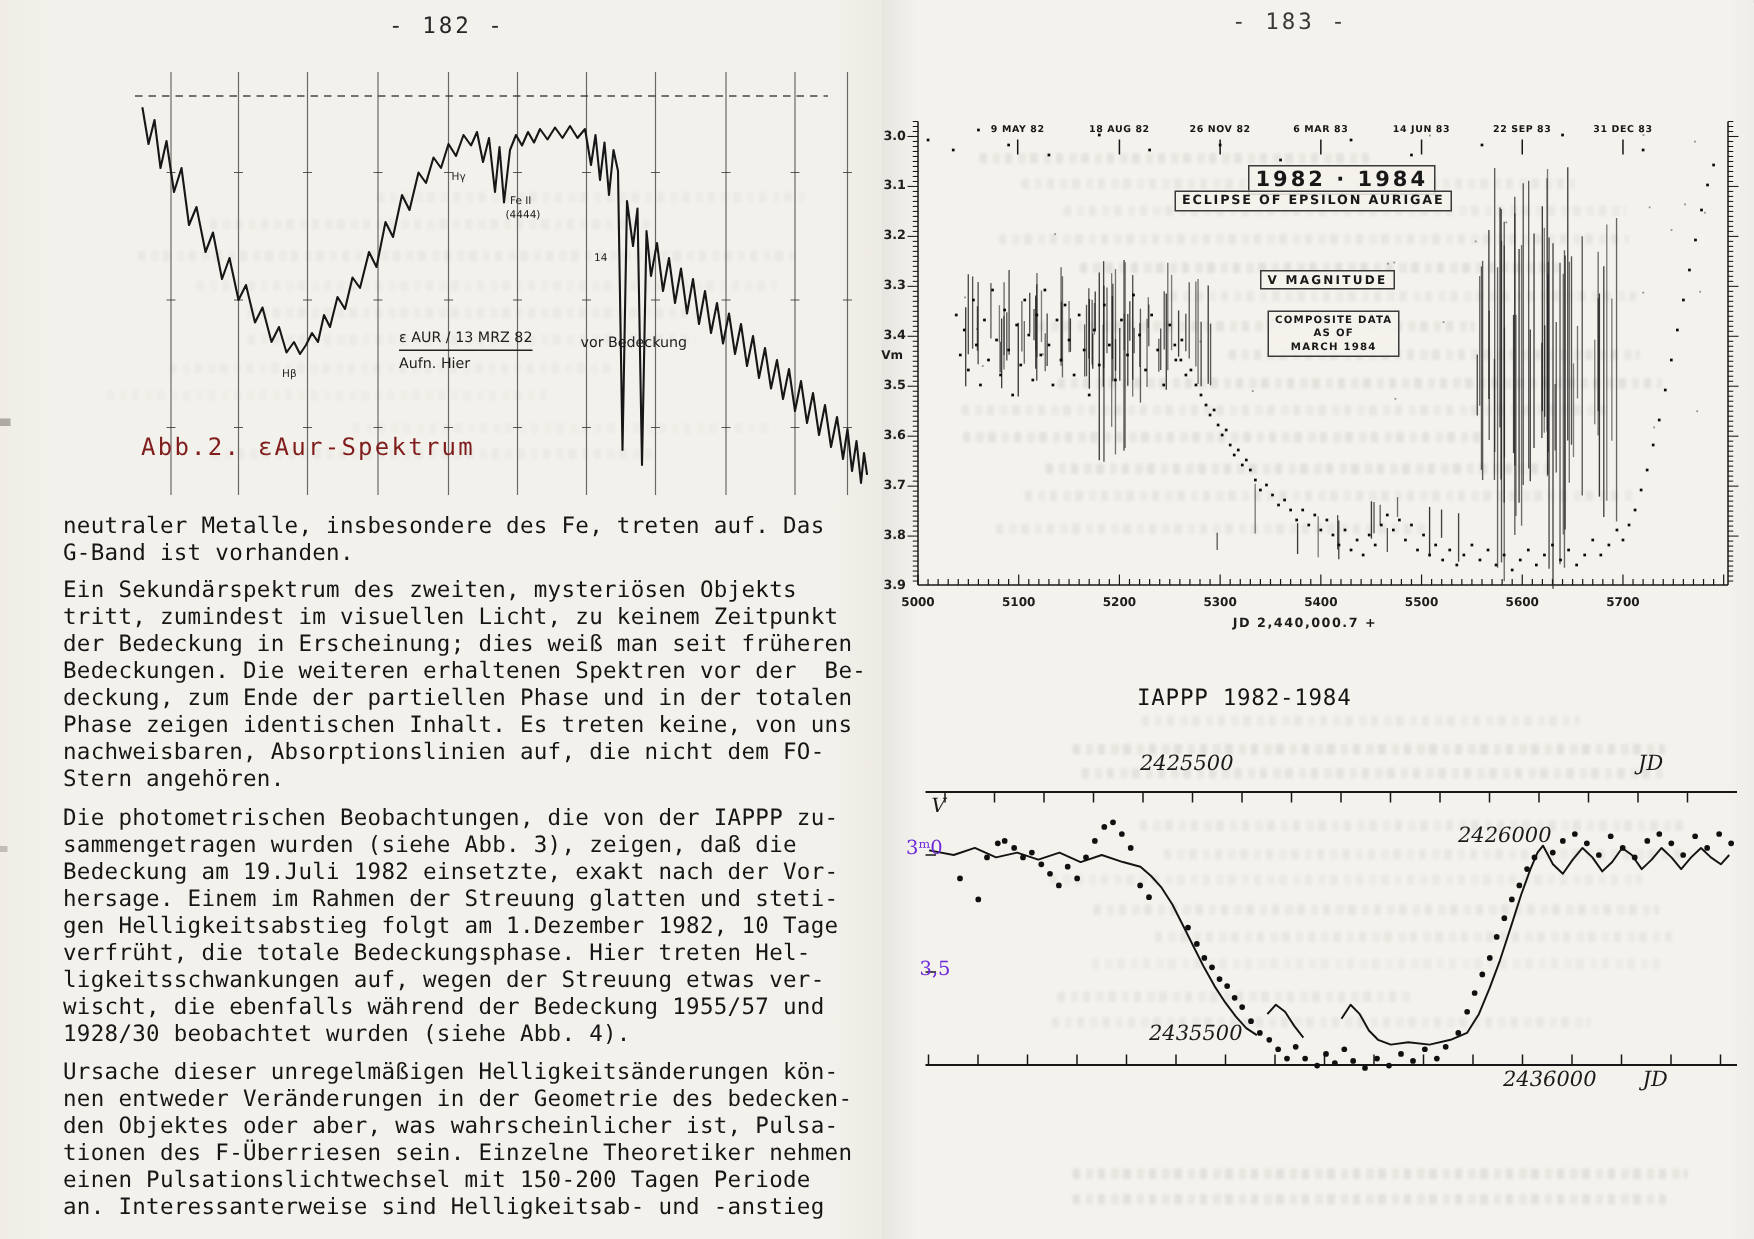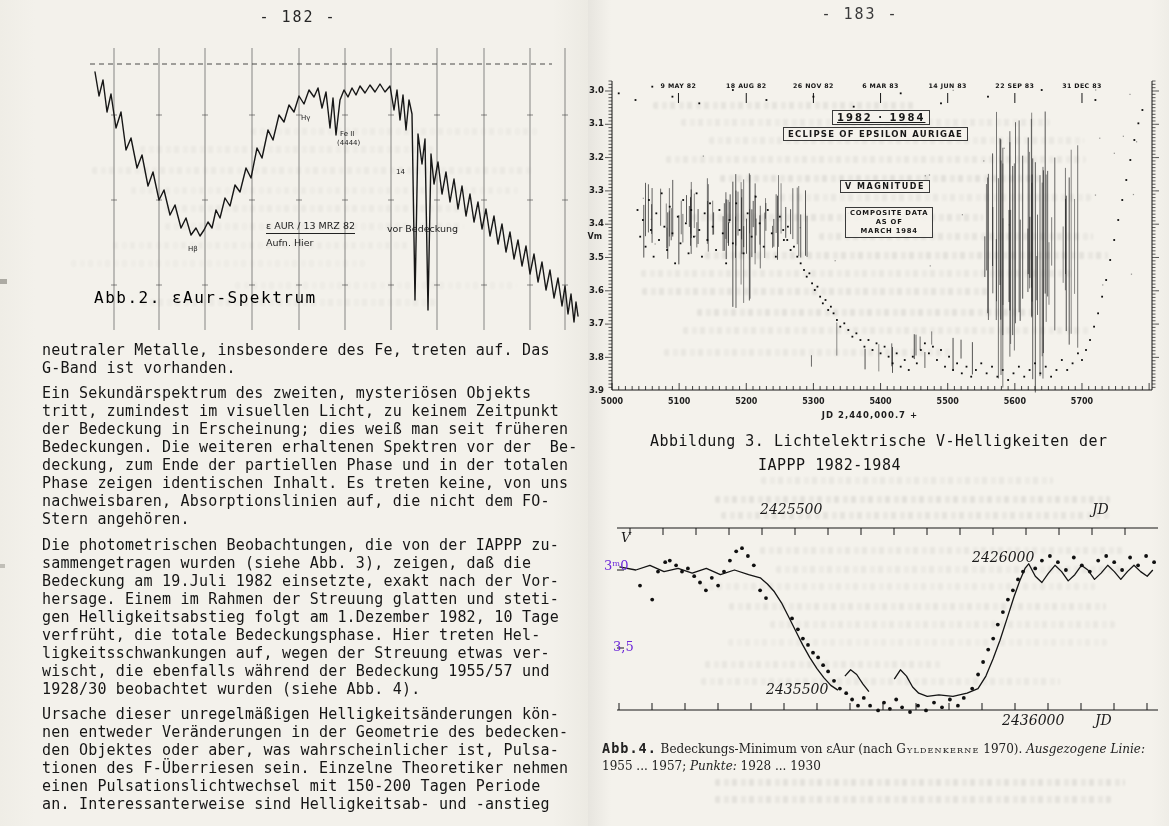--- a/index.html
+++ b/index.html
@@ -29,25 +29,25 @@
   #fig2-svg{left:82px;top:44px;}
   #fig3-svg{left:592px;top:55px;}
   #fig4-svg{left:605px;top:505px;}
 
   .fig2-label{position:absolute;left:266px;top:220px;font-family:"DejaVu Sans",sans-serif;
     font-size:9.5px;color:#1d1d1d;}
   .fig2-label .row1{display:flex;gap:32px;align-items:flex-end;}
   .fig2-label .u{border-bottom:1.3px solid #222;padding-bottom:2px;}
   .fig2-label .row2{margin-top:3px;}
   #caption2{position:absolute;left:94px;top:288px;font-family:"DejaVu Sans Mono",monospace;
-    font-size:16px;letter-spacing:1.5px;color:#000000;}
+    font-size:16px;letter-spacing:1.5px;color:#7f1d1d;}
 
   .pbox{position:absolute;border:1px solid #3a3a3a;background:rgba(244,242,236,.85);
     font-family:"DejaVu Sans",sans-serif;font-weight:bold;color:#181818;padding:1px 4px;}
-  #box-year{left:832px;top:110px;font-size:10px;letter-spacing:2px;text-decoration:underline;}
+  #box-year{left:832px;top:110px;font-size:14px;letter-spacing:2px;}
   #box-eclipse{left:783px;top:127px;font-size:8.5px;letter-spacing:1.2px;}
   #box-vmag{left:840px;top:180px;font-size:8px;letter-spacing:1.5px;}
   #box-composite{left:845px;top:207px;font-size:6.8px;line-height:9px;text-align:center;white-space:pre;letter-spacing:.8px;}
 
   #caption3-l1{position:absolute;left:650px;top:432px;}
   #caption3-l2{position:absolute;left:758px;top:456px;}
   .cap3{font-family:"DejaVu Sans Mono",monospace;font-size:15px;letter-spacing:.5px;color:#141414;white-space:pre;}
 
   .f4lab{position:absolute;font-family:"DejaVu Serif",serif;font-style:italic;
     font-size:14px;color:#1a1a1a;text-align:right;}
@@ -840,21 +840,20 @@
       <rect x="395.084" y="40.766600000000004" width="1.8" height="1.8" fill="#0b0b0b"></rect>
       <rect x="448.79600000000005" y="34.1" width="1.8" height="1.8" fill="#0b0b0b"></rect>
       <rect x="502.50800000000004" y="44.099899999999934" width="1.8" height="1.8" fill="#0b0b0b"></rect>
     </svg>
   <div class="pbox" id="box-year">1982 · 1984</div>
   <div class="pbox" id="box-eclipse">ECLIPSE  OF EPSILON AURIGAE</div>
   <div class="pbox" id="box-vmag">V MAGNITUDE</div>
   <div class="pbox" id="box-composite">COMPOSITE DATA
 AS OF
 MARCH 1984</div>
-  <div class="cap3" id="caption3-l1">Abbildung 3. Lichtelektrische V-Helligkeiten der</div>
   <div class="cap3" id="caption3-l2">IAPPP 1982-1984</div>
 
   <svg id="fig4-svg" width="560" height="230" viewBox="0 0 560 230">
       <line x1="12" y1="23" x2="553" y2="23" stroke="#171717" stroke-width="1.2"></line>
       <line x1="25" y1="23" x2="25" y2="30" stroke="#171717" stroke-width="1"></line>
       <line x1="58" y1="23" x2="58" y2="30" stroke="#171717" stroke-width="1"></line>
       <line x1="91" y1="23" x2="91" y2="30" stroke="#171717" stroke-width="1"></line>
       <line x1="124" y1="23" x2="124" y2="30" stroke="#171717" stroke-width="1"></line>
       <line x1="157" y1="23" x2="157" y2="30" stroke="#171717" stroke-width="1"></line>
       <line x1="190" y1="23" x2="190" y2="30" stroke="#171717" stroke-width="1"></line>
@@ -971,20 +970,16 @@
   <div class="f4lab" id="f4-t1">2425500</div>
   <div class="f4lab" id="f4-t2">2426000</div>
   <div class="f4lab" id="f4-t3">JD</div>
   <div class="f4lab" id="f4-b1">2435500</div>
   <div class="f4lab" id="f4-b2">2436000</div>
   <div class="f4lab" id="f4-b3">JD</div>
   <div class="f4lab" id="f4-v">V</div>
   <div class="f4tick" id="f4-y1">3ᵐ0</div>
   <div class="f4tick" id="f4-y2">3,5</div>
 
-  <div id="caption4">
-    <span class="abb">Abb.4.</span><span> Bedeckungs-Minimum von εAur (nach </span><span class="sc">Gyldenkerne</span><span> 1970). </span><span class="it">Ausgezogene Linie:</span><br>
-    <span>1955 ... 1957; </span><span class="it">Punkte:</span><span> 1928 ... 1930</span>
-  </div>
 
   <div class="artifact" style="left:0;top:279px;width:7px;height:5px;opacity:.5"></div>
   <div class="artifact" style="left:0;top:564px;width:5px;height:4px;opacity:.35"></div>
 </div>
 
 </body></html>

